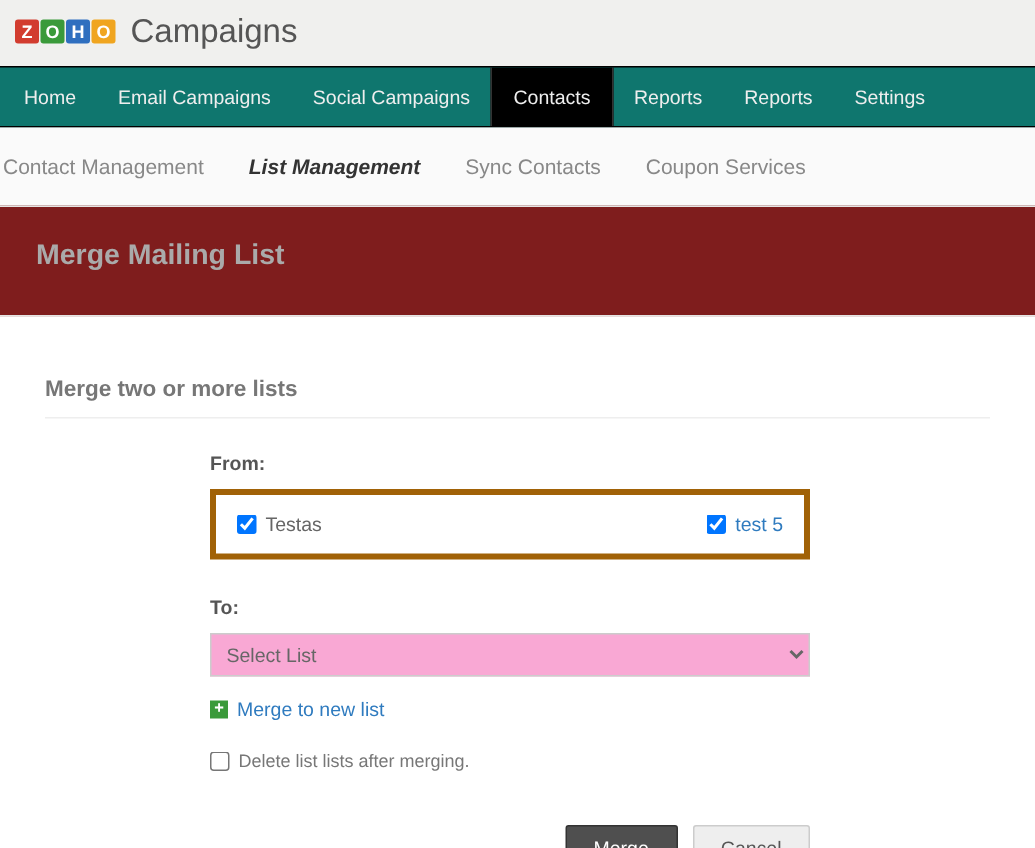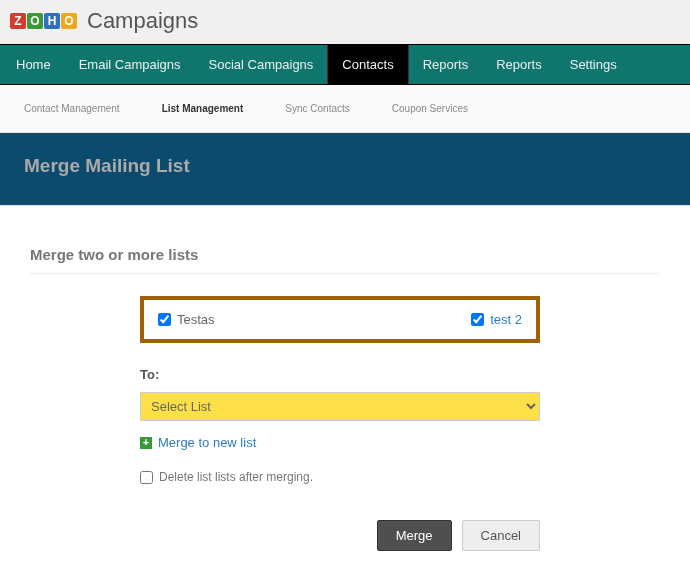--- a/index.html
+++ b/index.html
@@ -62,35 +62,36 @@
     background:#000;
     border:1px solid #333;
     border-top:none;
     border-bottom:none;
     text-align:center;
   }
   
   .sub-nav {
     background:#fafafa;
     display:flex;
-    gap: 42px;
-    padding: 18px 24px;
-    font-size:10px;
+    gap: 30px;
+    padding: 18px 2px;
+    font-size:14px;
   }
   .sub-nav .sub-item {
     color:#888;
     cursor:pointer;
   }
   .sub-nav .sub-item.active {
     color:#333;
     font-weight:600;
+    font-style:italic;
   }
   
   .page-header {
-    background:#0c4a6e;
+    background:#7f1d1d;
     padding: 22px 24px 28px 24px;
     border-top:1px solid #e5e5e3;
     border-bottom:1px solid #e5e5e3;
   }
   .page-header h1 {
     margin:0;
     font-size:19px;
     font-weight:600;
     color:#aaa;
   }
@@ -134,21 +135,21 @@
   .checkbox-item input {
     margin:0;
   }
   .link-blue { color:#2f7bbf; }
   .select-wrap select {
     width: 100%;
     padding: 5px 6px;
     font-size:13px;
     color:#666;
     border:1px solid #ccc;
-    background:#fde047;
+    background:#f9a8d4;
   }
   .merge-new {
     display:flex;
     align-items:center;
     gap:6px;
     margin-top:14px;
     color:#2f7bbf;
     font-size:13px;
     cursor:pointer;
   }
@@ -227,28 +228,29 @@
 </div>
 
 <div class="page-header">
   <h1>Merge Mailing List</h1>
 </div>
 
 <div class="content">
   <div class="section-title">Merge two or more lists</div>
 
   <div class="form-area">
+    <div class="field-label">From:</div>
     <div class="from-box">
       <label class="checkbox-item">
         <input type="checkbox" checked="" style="">
         <span>Testas</span>
       </label>
       <label class="checkbox-item">
         <input type="checkbox" checked="" style="">
-        <span class="link-blue">test 2</span>
+        <span class="link-blue">test 5</span>
       </label>
     </div>
 
     <div class="field-label">To:</div>
     <div class="select-wrap">
       <select>
         <option>Select List</option>
       </select>
     </div>
 

